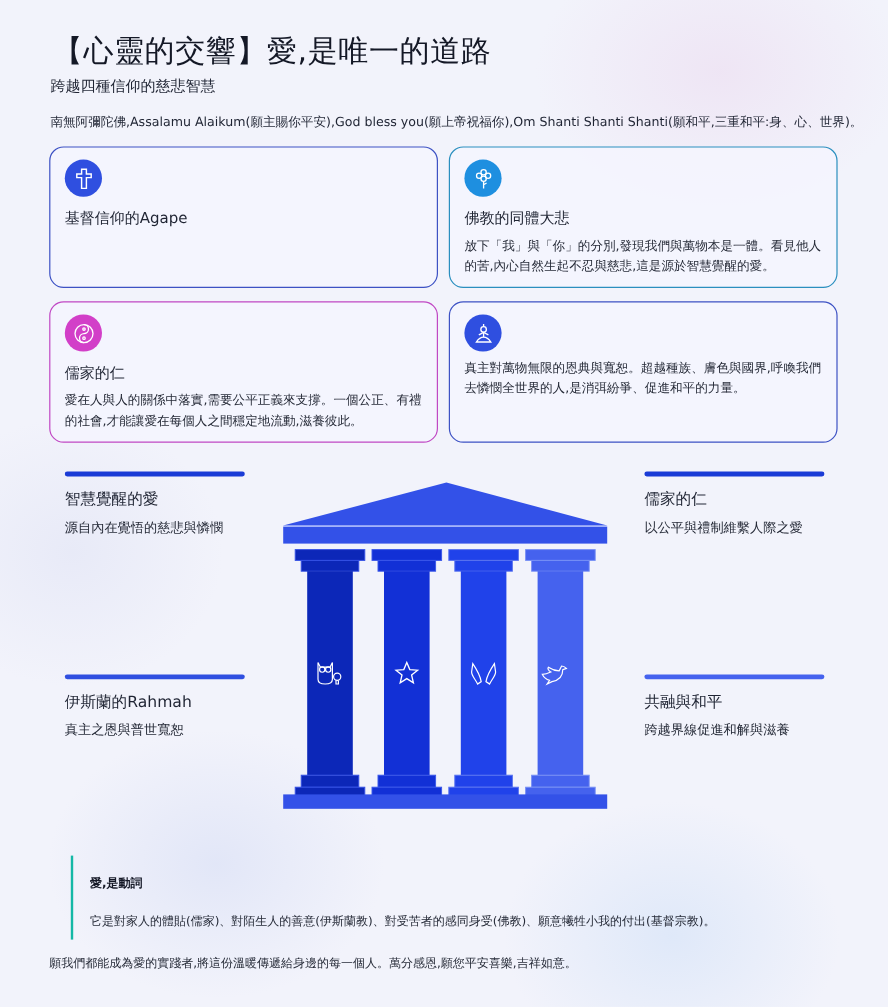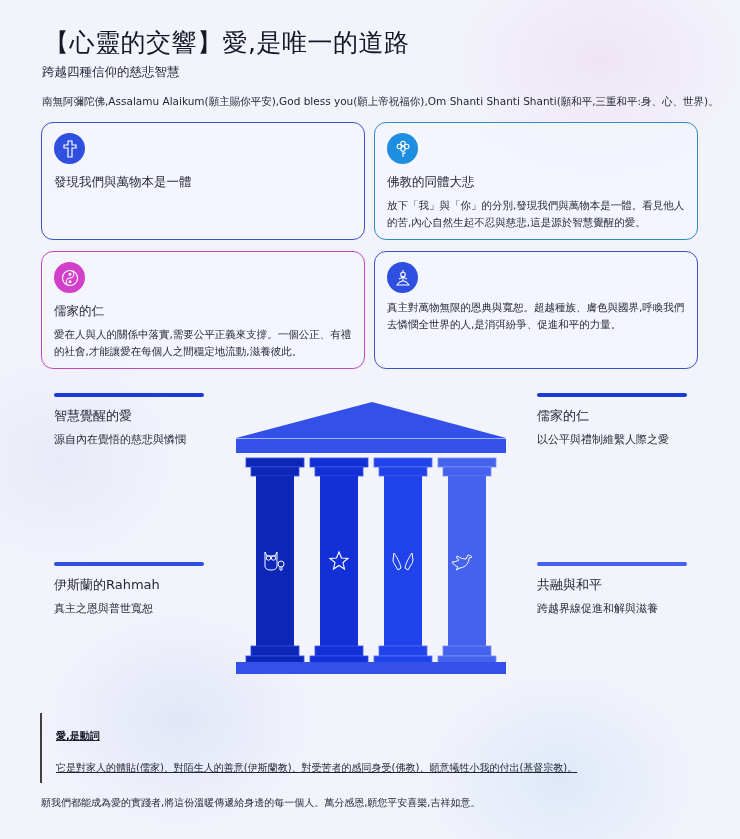--- a/index.html
+++ b/index.html
@@ -42,41 +42,41 @@
   .c1 { left: 41px; top: 122px; border-color: #3d52c4; }
   .c2 { left: 374px; top: 122px; border-color: #2a8fbf; }
   .c3 { left: 41px; top: 251px; border-color: #c048c4; }
   .c4 { left: 374px; top: 251px; border-color: #3d52c4; }
   .lbl { position: absolute; width: 150px; }
   .lbl .bar { height: 4px; width: 150px; border-radius: 2px; background: #1a3bd6; }
   .lbl .lt { font-size: 13px; margin-top: 10px; color: #1f2433; }
   .lbl .ls { font-size: 11px; margin-top: 7px; color: #262b38; }
   .temple { position: absolute; left: 230px; top: 400px; width: 280px; height: 280px; }
   .quote {
-    position: absolute; left: 40px; top: 713px; width: 620px; height: 70px;
-    border-left: 2px solid #404040; padding-left: 14px; text-decoration: underline;
+    position: absolute; left: 59px; top: 713px; width: 620px; height: 70px;
+    border-left: 2px solid #14b8a6; padding-left: 14px;
   }
   .quote .qt { font-size: 10px; font-weight: bold; margin-top: 16px; color: #141826; }
   .quote .qb { font-size: 10px; margin-top: 18px; color: #262b38; }
   .closing { position: absolute; left: 41px; top: 796px; font-size: 10px; color: #262b38; }
 </style>
 </head>
 <body>
 
 <div class="title">【心靈的交響】愛,是唯一的道路</div>
 <div class="subtitle">跨越四種信仰的慈悲智慧</div>
 <div class="intro">南無阿彌陀佛,Assalamu Alaikum(願主賜你平安),God bless you(願上帝祝福你),Om Shanti Shanti Shanti(願和平,三重和平:身、心、世界)。</div>
 
 <div class="card c1">
   <div class="ic" style="background:#2f4fe0">
     <svg width="16" height="18" viewBox="0 0 16 18" fill="none" stroke="#fff" stroke-width="1.2">
         <path d="M6 1h4v4h4v3h-4v9H6V8H2V5h4z"></path>
       </svg>
   </div>
-  <div class="ctitle">發現我們與萬物本是一體</div>
+  <div class="ctitle">基督信仰的Agape</div>
 </div>
 
 <div class="card c2">
   <div class="ic" style="background:#1e8fe0">
     <svg width="16" height="18" viewBox="0 0 16 18" fill="none" stroke="#fff" stroke-width="1.1">
         <circle cx="8" cy="3.5" r="2.2"></circle>
         <circle cx="4.3" cy="6.5" r="2.2"></circle>
         <circle cx="11.7" cy="6.5" r="2.2"></circle>
         <circle cx="8" cy="9" r="2.2"></circle>
         <path d="M8 11v6M8 14l2.5-1.5"></path>

